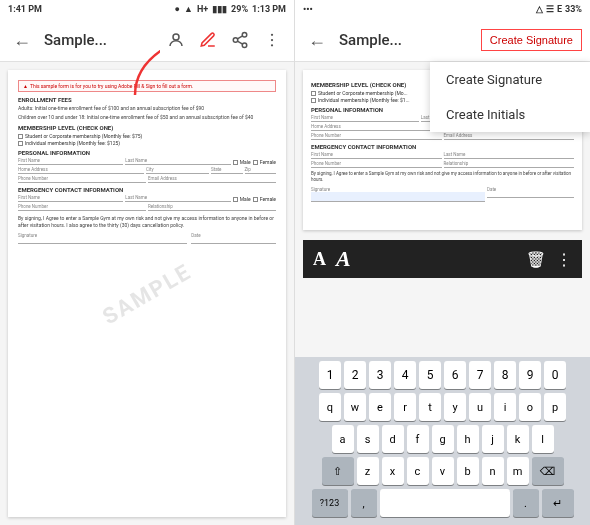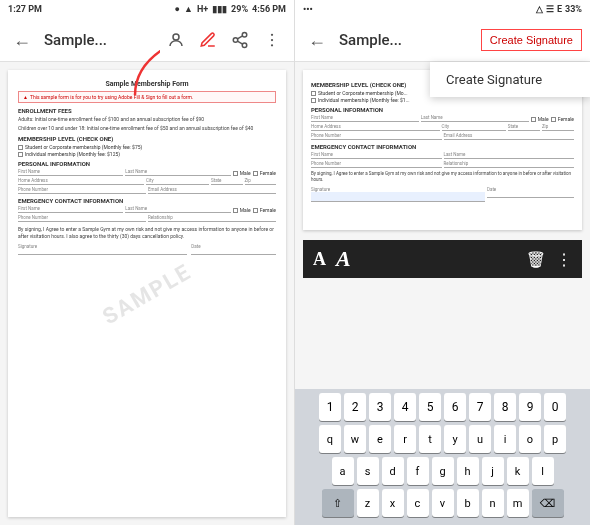--- a/index.html
+++ b/index.html
@@ -380,28 +380,28 @@
       background: #e8f0fe;
       height: 10px;
     }
   </style>
 </head>
 <body>
 
 <div class="left-panel">
 
   <div class="status-bar">
-    <span>1:27 PM</span>
+    <span>1:41 PM</span>
     <div class="status-bar-right">
       <span>●</span>
       <span>▲</span>
       <span>H+</span>
       <span>▮▮▮</span>
       <span>29%</span>
-      <span>4:56 PM</span>
+      <span>1:13 PM</span>
     </div>
   </div>
 
   <div class="left-header">
     <div class="header-icon">
       <span>←</span>
     </div>
     <div class="header-title">Sample...</div>
     <div class="header-icons-right">
       <div class="header-icon">
@@ -441,21 +441,20 @@
         <marker id="arrowhead" markerWidth="6" markerHeight="6" refX="3" refY="3" orient="auto">
           <polygon points="0 0, 6 3, 0 6" fill="#e33"></polygon>
         </marker>
       </defs>
       <path d="M 75 65 Q 75 30 120 10" stroke="#e33" stroke-width="2.5" fill="none" marker-end="url(#arrowhead)"></path>
     </svg>
   </div>
 
   <div class="left-content">
     <div class="form-page">
-      <div class="form-title">Sample Membership Form</div>
       <div class="form-warning">
         <span>▲</span>
         <span>This sample form is for you to try using Adobe Fill &amp; Sign to fill out a form.</span>
       </div>
 
       <div class="form-section-title">ENROLLMENT FEES</div>
       <div class="form-text">Adults: Initial one-time enrollment fee of $100 and an annual subscription fee of $90</div>
       <div class="form-text">Children over 10 and under 18: Initial one-time enrollment fee of $50 and an annual subscription fee of $40</div>
 
       <div class="form-section-title">MEMBERSHIP LEVEL (CHECK ONE)</div>
@@ -573,20 +572,21 @@
 
   <div class="right-header" style="position:relative;">
     <div class="header-icon">
       <span>←</span>
     </div>
     <div class="right-header-title">Sample...</div>
     <button class="create-signature-btn">Create Signature</button>
 
     <div class="dropdown-menu">
       <div class="dropdown-item">Create Signature</div>
+      <div class="dropdown-item">Create Initials</div>
     </div>
   </div>
 
   <div class="right-content">
     <div class="right-form-page">
       <div class="form-section-title">MEMBERSHIP LEVEL (CHECK ONE)</div>
       <div class="form-checkbox-row">
         <span class="form-checkbox"></span>
         <span>Student or Corporate membership (Mo...</span>
       </div>
@@ -730,15 +730,22 @@
         <div class="key">z</div>
         <div class="key">x</div>
         <div class="key">c</div>
         <div class="key">v</div>
         <div class="key">b</div>
         <div class="key">n</div>
         <div class="key">m</div>
         <div class="key dark wide">⌫</div>
       </div>
 
+      <div class="keyboard-row">
+        <div class="key dark wide" style="min-width:36px; font-size:9px;">?123</div>
+        <div class="key dark">,</div>
+        <div class="key space"></div>
+        <div class="key dark">.</div>
+        <div class="key dark wide">↵</div>
+      </div>
     </div>
   </div>
 </div>
 
 </body></html>

